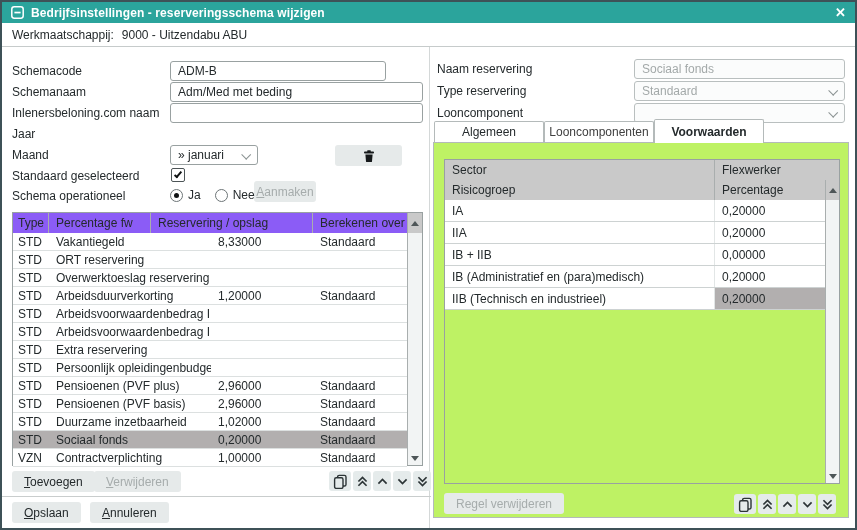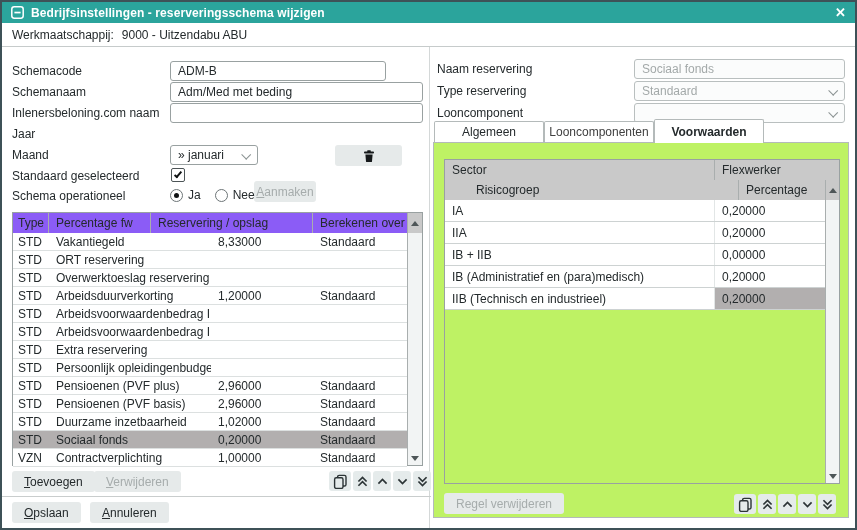--- a/index.html
+++ b/index.html
@@ -66,21 +66,21 @@
   .tab.disabled { color:#404040; }
   .rpanel { position:absolute; left:431px; top:140px; width:416px; height:376px; border:1px solid #b4baba; background:#bef264; z-index:1; }
 
   .rtable { position:absolute; left:10px; top:16px; width:396px; height:325px; border:1px solid #99a1a1; display:flex; flex-direction:column; }
   .rhead1 { display:flex; height:20px; background:#c9c9c9; flex:none; }
   .rhead1 .s { width:270px; padding-left:7px; border-right:1px solid #a9aeae; display:flex; align-items:center; }
   .rhead1 .f { flex:1; padding-left:7px; display:flex; align-items:center; }
   .rbody { flex:1; display:flex; }
   .rcols { width:380px; display:flex; flex-direction:column; }
   .rhead2 { display:flex; height:20px; background:#c9c9c9; flex:none; }
-  .rhead2 .s { width:270px; padding-left:7px; border-right:1px solid #a9aeae; display:flex; align-items:center;margin-left:24px; }
+  .rhead2 .s { width:270px; padding-left:7px; border-right:1px solid #a9aeae; display:flex; align-items:center; }
   .rhead2 .p { flex:1; padding-left:7px; display:flex; align-items:center; }
   .rrow { display:flex; height:22px; border-bottom:1px solid #cdd2d2; flex:none; background:#fff; }
   .rrow .s { width:270px; padding-left:7px; border-right:1px solid #e2e6e6; display:flex; align-items:center; white-space:nowrap; overflow:hidden; }
   .rrow .p { flex:1; padding-left:7px; display:flex; align-items:center; }
   .rrow .p.selcell { background:#b2afaf; }
   .rscroll { width:14px; border-left:1px solid #a9aeae; background:#f2f4f4; display:flex; flex-direction:column; align-items:center; }
   .rscroll .htop { width:100%; height:20px; background:#c9c9c9; display:flex; align-items:center; justify-content:center; flex:none; }
   .rscroll .track { flex:1; }
   .rscroll .abot { height:14px; display:flex; align-items:center; justify-content:center; flex:none; }
 

